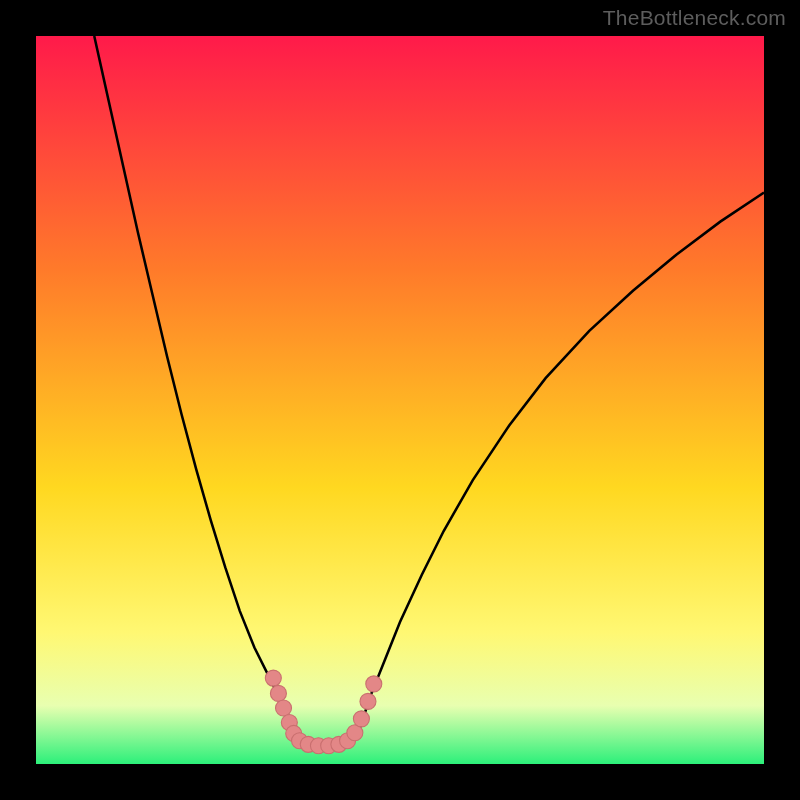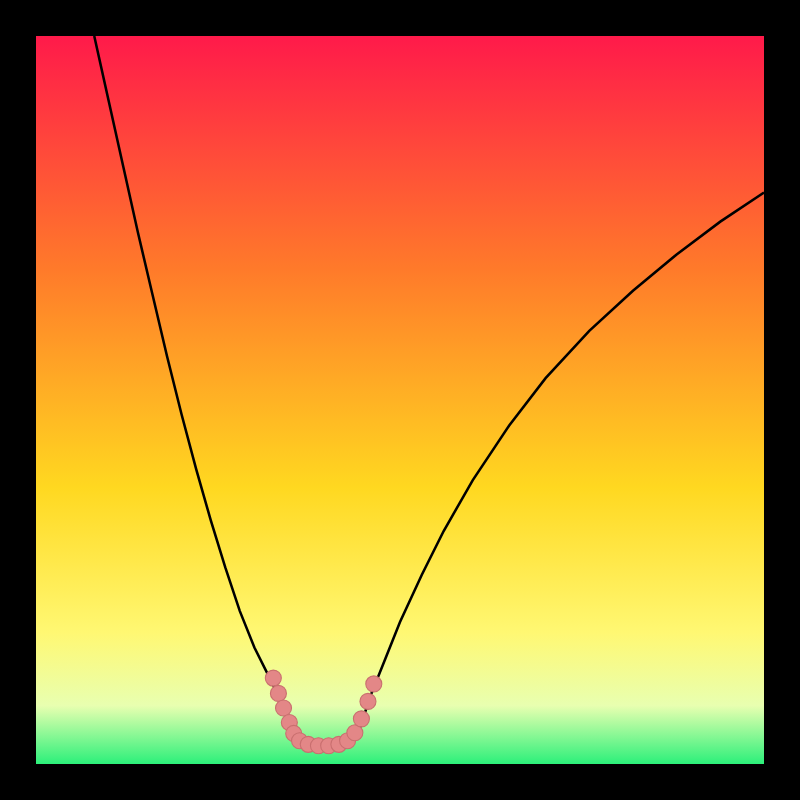--- a/index.html
+++ b/index.html
@@ -41,20 +41,21 @@
     font-weight: 500;
     color: #5d5d5d;
     letter-spacing: 0.2px;
   }
 </style>
 </head>
 <body>
 
 <div id="stage">
 
+  <div id="watermark">TheBottleneck.com</div>
 
   <div id="plot-area">
     <svg id="gradient-bg" viewBox="0 0 100 100" preserveAspectRatio="none">
       <defs>
         <linearGradient id="bg-grad" x1="0" y1="0" x2="0" y2="1">
           <stop id="g0" offset="0%" stop-color="#ff1a4a"></stop>
           <stop id="g1" offset="32%" stop-color="#ff7a2a"></stop>
           <stop id="g2" offset="62%" stop-color="#ffd820"></stop>
           <stop id="g3" offset="82%" stop-color="#fff873"></stop>
           <stop id="g4" offset="92%" stop-color="#e8ffb0"></stop>

